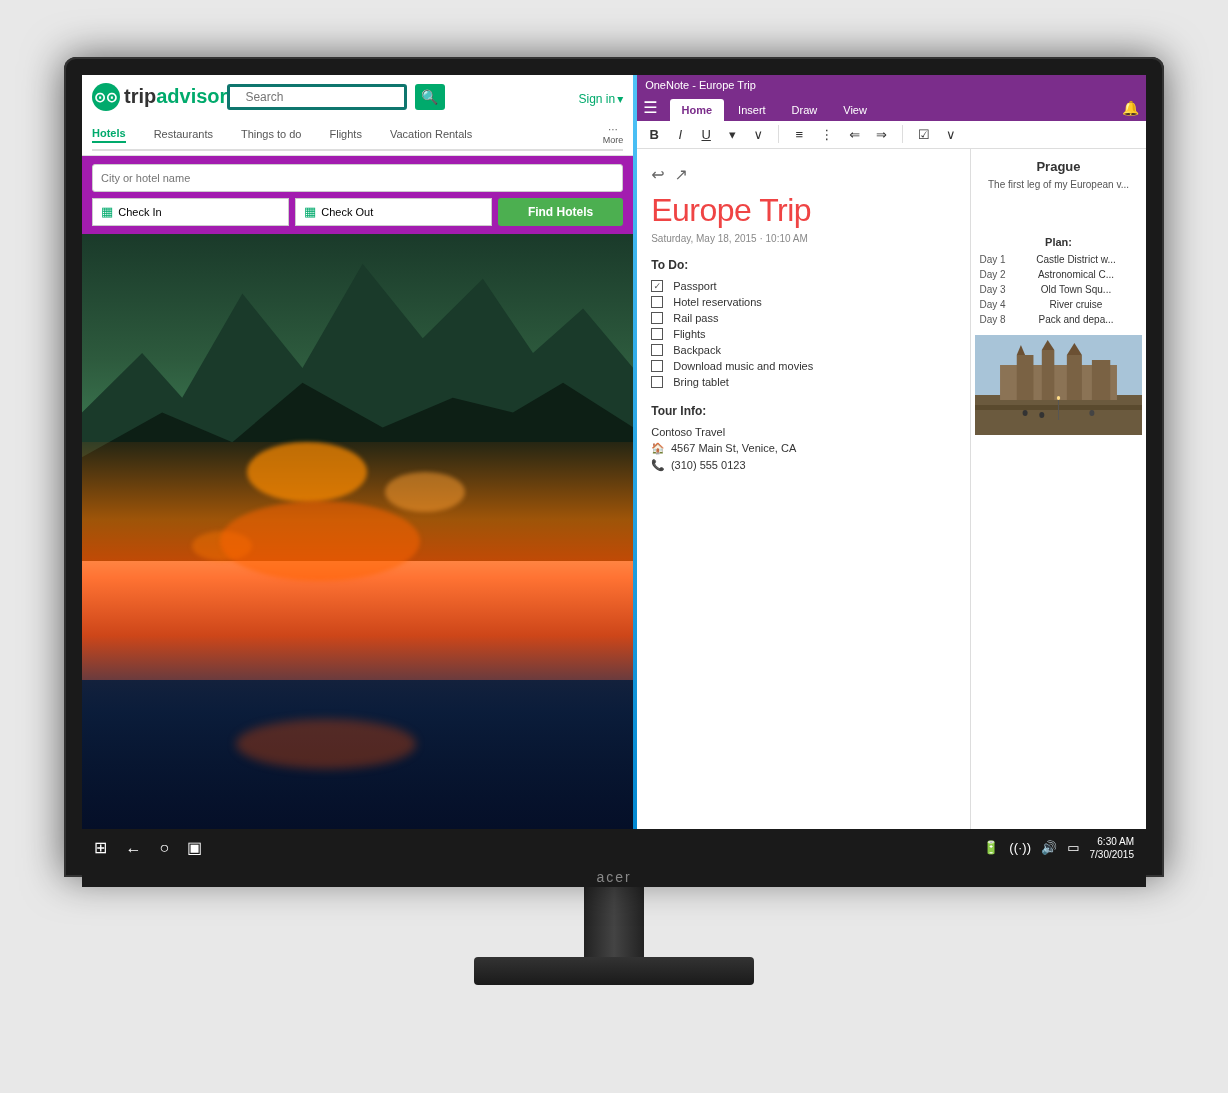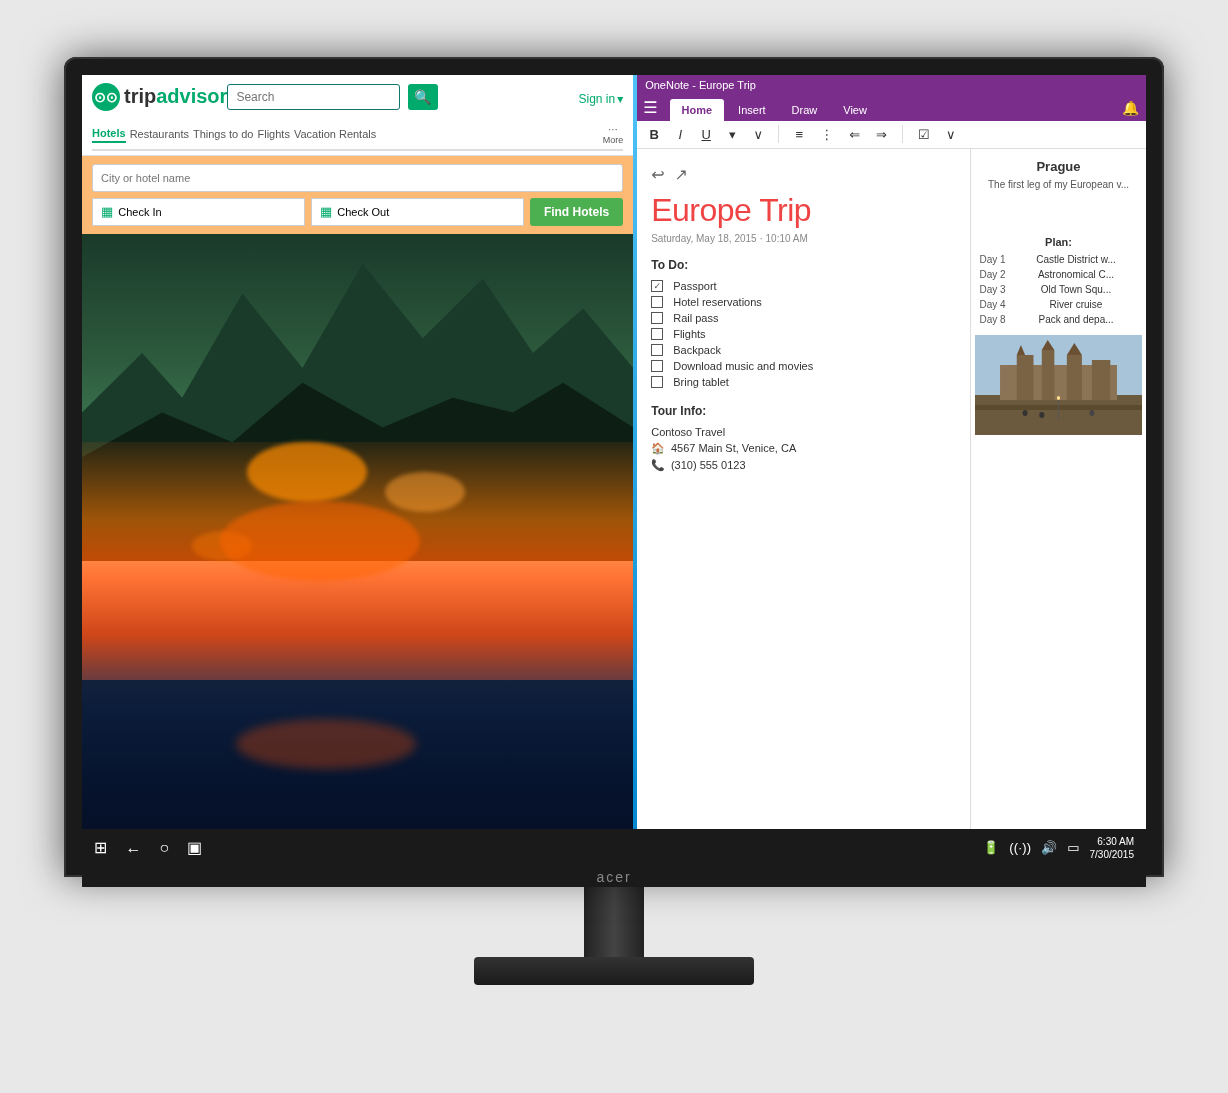--- a/index.html
+++ b/index.html
@@ -103,23 +103,23 @@
     .ta-search-bar {
       display: flex;
       align-items: center;
       gap: 8px;
       margin-bottom: 5px;
     }
 
     .ta-search-input {
       flex: 1;
       height: 26px;
-      border: 1px solid #0f766e;
+      border: 3px solid #0f766e;
       border-radius: 3px;
-      padding: 0 8px;
+      padding: 0 15px;
       font-size: 12px;
       max-width: 180px;
     }
 
     .ta-search-btn {
       width: 30px;
       height: 26px;
       background: #00aa6c;
       border: none;
       border-radius: 3px;
@@ -137,21 +137,21 @@
       cursor: pointer;
       margin-left: auto;
       display: flex;
       align-items: center;
       gap: 2px;
     }
 
     .ta-nav {
       display: flex;
       align-items: center;
-      gap: 4px;
+      gap: 28px;
       padding: 4px 0;
       border-bottom: 2px solid #ddd;
     }
 
     .ta-nav-item {
       font-size: 11px;
       color: #555;
       cursor: pointer;
       padding: 2px 0;
     }
@@ -166,21 +166,21 @@
       margin-left: auto;
       font-size: 10px;
       color: #555;
       cursor: pointer;
       display: flex;
       flex-direction: column;
       align-items: center;
     }
 
     .ta-search-section {
-      background: #fdba74;
+      background: #a21caf;
       padding: 8px 10px;
     }
 
     .ta-city-input {
       width: 100%;
       height: 28px;
       border: 1px solid #ccc;
       border-radius: 3px;
       padding: 0 8px;
       font-size: 11px;
@@ -209,21 +209,21 @@
 
     .ta-date-icon {
       color: #00aa6c;
       font-size: 13px;
     }
 
     .ta-find-btn {
       background: #4caf50;
       color: white;
       border: none;
-      padding: 5px 14px;
+      padding: 5px 30px;
       height: 28px;
       border-radius: 3px;
       font-size: 12px;
       font-weight: bold;
       cursor: pointer;
       white-space: nowrap;
     }
 
     .ta-image-area {
       flex: 1;

